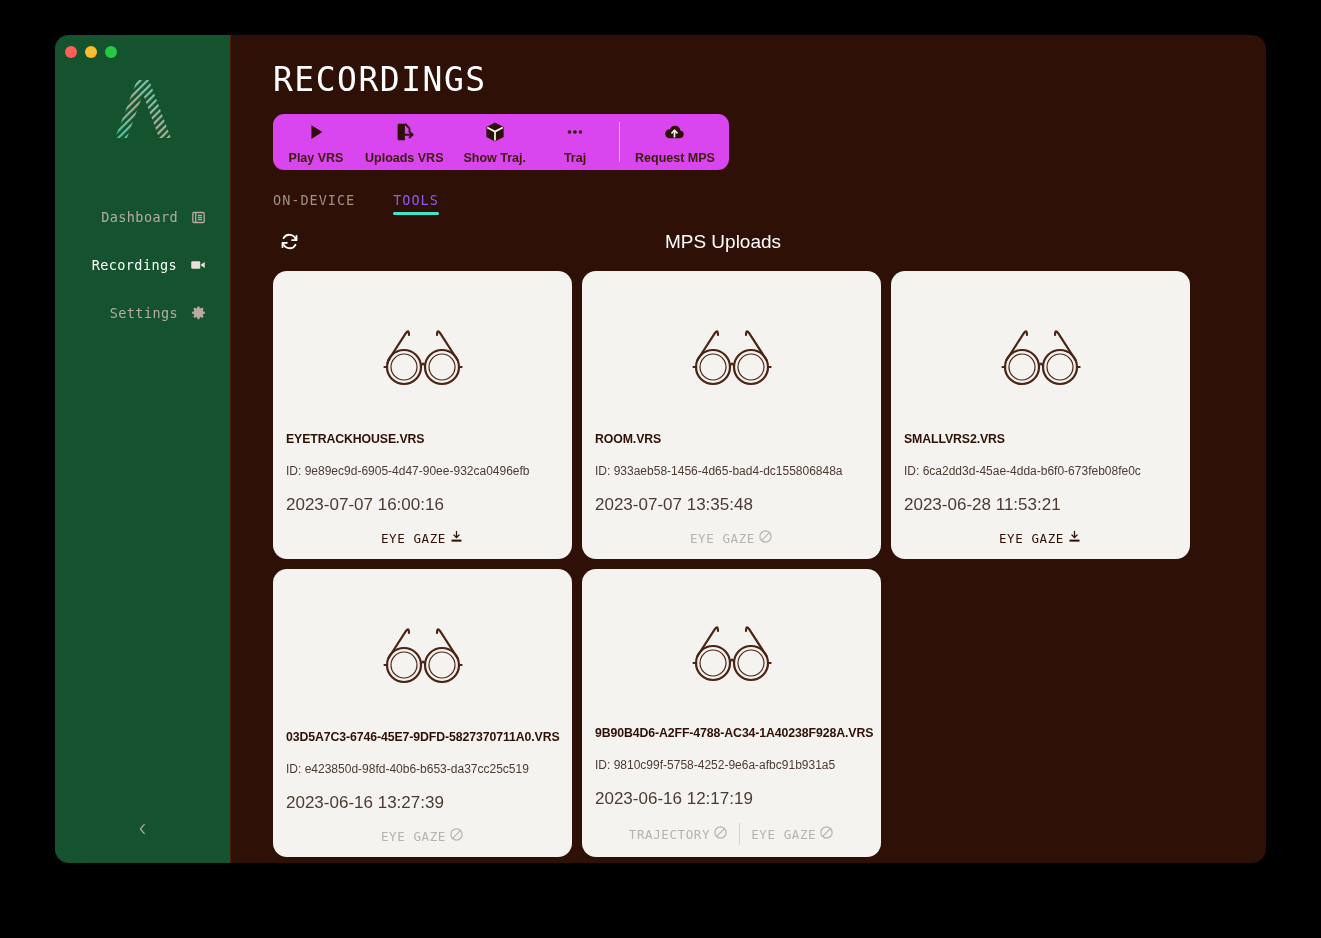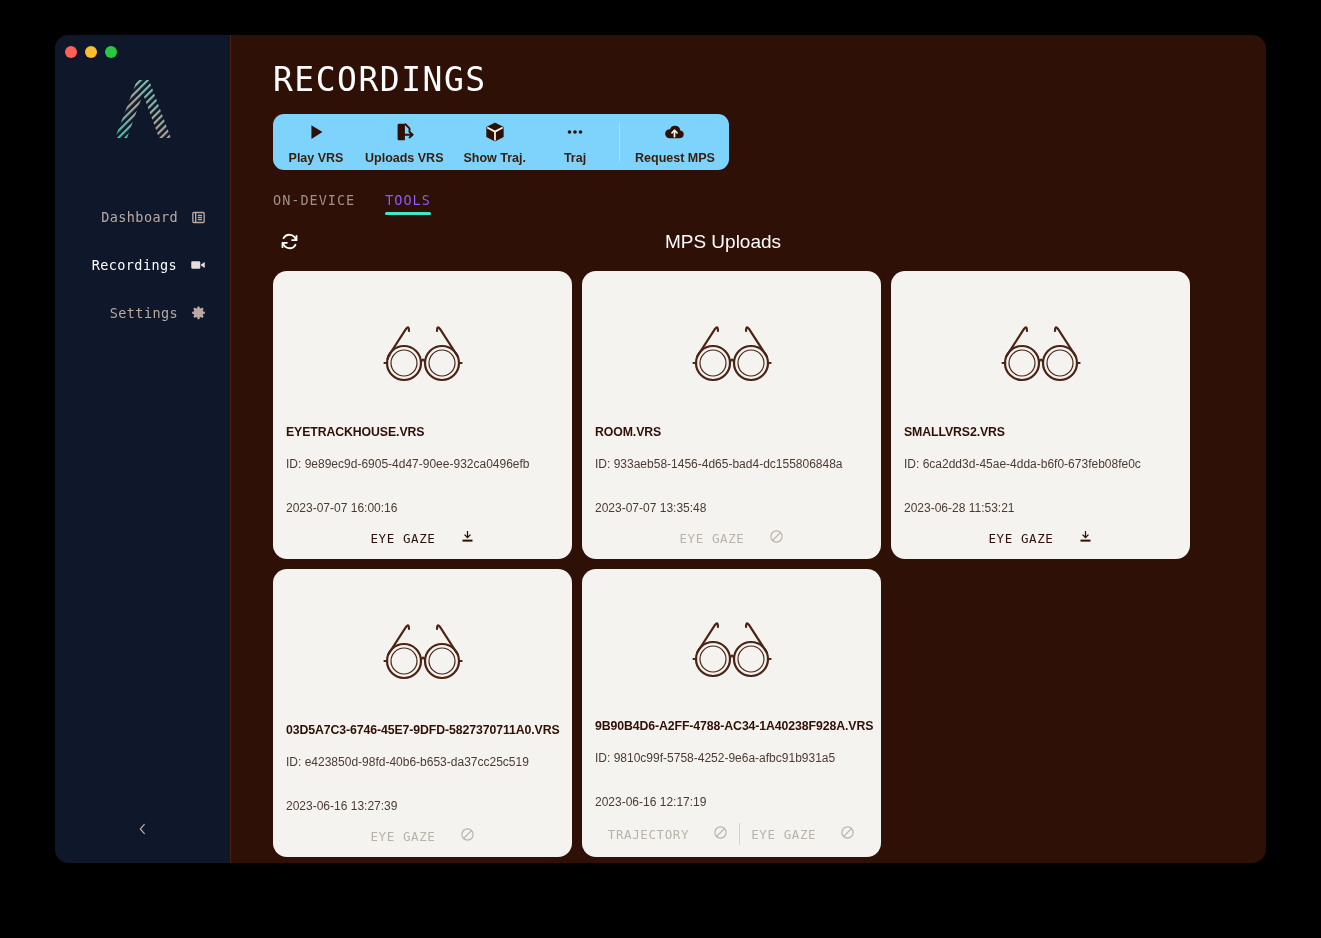--- a/index.html
+++ b/index.html
@@ -17,21 +17,21 @@
     background: #2e1006;
     border-radius: 14px;
     overflow: hidden;
     display: flex;
   }
 
   
   .sidebar {
     width: 176px;
     flex: 0 0 176px;
-    background: #0f172a;
+    background: #14532d;
     border-right: 1px solid #4a1f0f;
     position: relative;
   }
   .traffic-lights {
     position: absolute;
     left: 10px; top: 11px;
     display: flex; gap: 8px;
   }
   .tl { width: 12px; height: 12px; border-radius: 50%; }
   .tl.red { background: #ff5f57; }
@@ -89,21 +89,21 @@
     font-family: "DejaVu Sans Mono", monospace;
     font-size: 33px;
     letter-spacing: 1.5px;
     color: #ffffff;
     font-weight: 400;
     line-height: 1;
   }
 
   .toolbar {
     margin-top: 18px;
-    background: #7dd3fc;
+    background: #d946ef;
     border-radius: 11px;
     display: inline-flex;
     align-items: stretch;
     height: 56px;
     padding: 0 4px;
   }
   .tool-btn {
     min-width: 78px;
     padding: 7px 10px 6px;
     display: flex;
@@ -122,21 +122,21 @@
   }
   .tool-sep {
     width: 1px;
     background: #d6cfc8;
     margin: 8px 5px;
   }
 
   .tabs {
     margin-top: 22px;
     display: flex;
-    gap: 30px;
+    gap: 38px;
   }
   .tab {
     font-family: "DejaVu Sans Mono", monospace;
     font-size: 13.5px;
     letter-spacing: 1px;
     color: #9f8f88;
     padding-bottom: 7px;
     cursor: pointer;
     position: relative;
   }
@@ -201,36 +201,36 @@
     letter-spacing: -0.1px;
     white-space: nowrap;
   }
   .card-id {
     margin-top: 18px;
     font-size: 12px;
     color: #4b3b33;
     white-space: nowrap;
   }
   .card-date {
-    margin-top: 30px;
-    font-size: 12px;
+    margin-top: 17px;
+    font-size: 17px;
     color: #4b3b33;
   }
   .card-actions {
     margin-top: 14px;
     margin-bottom: 12px;
     display: flex;
     align-items: center;
     justify-content: center;
     gap: 0;
   }
   .act {
     display: flex;
     align-items: center;
-    gap: 24px;
+    gap: 3px;
     padding: 0 11px;
     font-family: "DejaVu Sans Mono", monospace;
     font-size: 12.5px;
     letter-spacing: 0.6px;
     color: #2e1006;
     cursor: pointer;
     white-space: nowrap;
   }
   .act.disabled { color: #b9b2ab; cursor: default; }
   .act-sep { width: 1px; height: 22px; background: #d9d3cc; }

